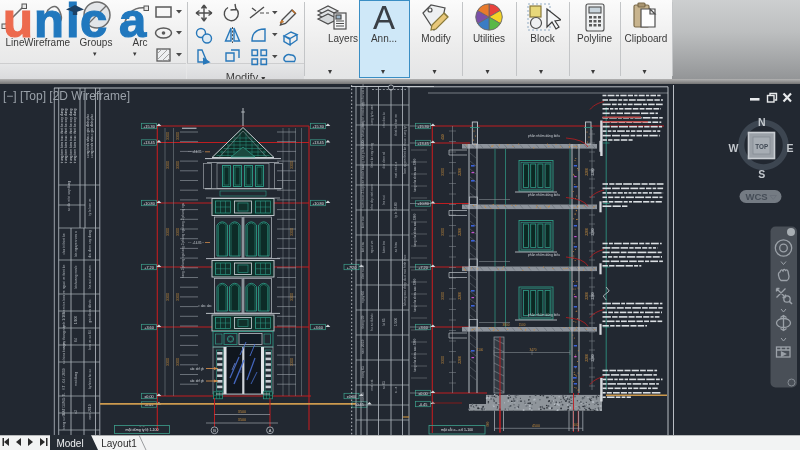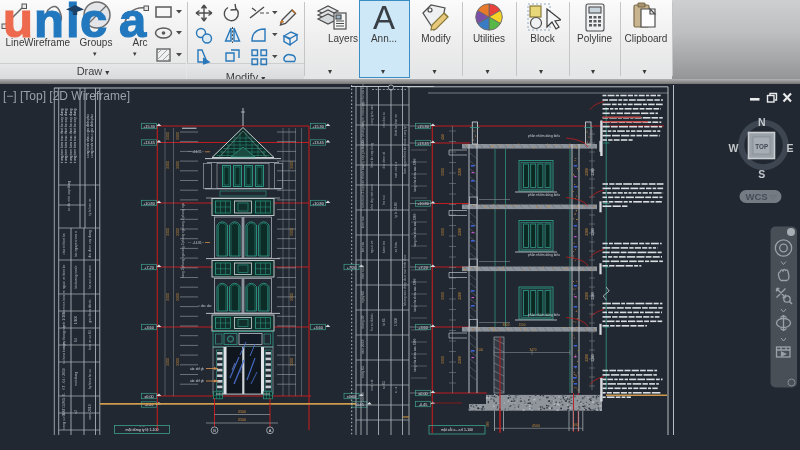--- a/index.html
+++ b/index.html
@@ -14,21 +14,20 @@
       <div style="position:absolute;left:672px;top:0;width:128px;height:79px;background:linear-gradient(180deg,#cdcfd0,#bdbfc0 40%,#939597)"></div>
       <div style="position:absolute;left:186.5px;top:2px;width:1px;height:74px;background:#c3c5c7"></div>
       <div style="position:absolute;left:304px;top:2px;width:1px;height:74px;background:#c3c5c7"></div>
       <div style="position:absolute;left:462px;top:2px;width:1px;height:74px;background:#c3c5c7"></div>
       <div style="position:absolute;left:516px;top:2px;width:1px;height:74px;background:#c3c5c7"></div>
       <div style="position:absolute;left:569px;top:2px;width:1px;height:74px;background:#c3c5c7"></div>
       <div style="position:absolute;left:620px;top:2px;width:1px;height:74px;background:#c3c5c7"></div>
       <div style="position:absolute;left:671.5px;top:2px;width:1px;height:74px;background:#c3c5c7"></div>
       <div style="position:absolute;left:0;top:63px;width:186px;height:16px;background:linear-gradient(#e6e7e8,#d9dadc);border-top:1px solid #cdcecf"></div>
       <div style="position:absolute;left:187px;top:63px;width:117px;height:16px;background:linear-gradient(#e6e7e8,#d9dadc);border-top:1px solid #cdcecf"></div>
-      <div class="ptitle" style="left:0;top:65px;width:186px;text-align:center">Draw <span class="car">▾</span></div>
       <div class="ptitle" style="left:187px;top:71px;width:117px;text-align:center">Modify <span class="car">▾</span></div>
       <div class="plabel" style="left:-9px;top:37px;width:48px">Line</div>
       <div class="plabel" style="left:23px;top:37px;width:48px">Wireframe</div>
       <div class="plabel" style="left:72px;top:37px;width:48px">Groups</div>
       <div class="plabel" style="left:116px;top:37px;width:48px">Arc</div>
       <div style="position:absolute;left:93px;top:50px;font-size:7px;color:#3a3a3a">▾</div>
       <div style="position:absolute;left:133px;top:50px;font-size:7px;color:#3a3a3a">▾</div>
       <svg width="190" height="60" viewBox="0 0 190 60" style="position:absolute;left:0;top:0">
 <line x1="4" y1="26" x2="24" y2="6" stroke="#6d6d6d" stroke-width="1.6"></line>
 <rect x="2" y="24" width="4.5" height="4.5" fill="#e8e8e8" stroke="#555"></rect>
@@ -1678,12 +1677,28 @@
 <path d="M 781 309 l 2.5 3 l 2.5 -3" stroke-width="1"></path>
 <ellipse cx="783.5" cy="323" rx="7" ry="4.5"></ellipse>
 <path d="M 783.5 316 l 0 14 M 780.5 317.5 l 3 -2 l 3 2 M 780.5 328.5 l 3 2 l 3 -2"></path>
 <path d="M 781 338 l 2.5 3 l 2.5 -3" stroke-width="1"></path>
 <rect x="776.5" y="347" width="13.5" height="10"></rect>
 <path d="M 776.5 350 h 13.5 M 781 347 v 3 M 786 347 v 3"></path>
 <path d="M 781.5 352 l 4 2 l -4 2 z" fill="#9ba1a8"></path>
 </g>
 <circle cx="791.5" cy="382.5" r="3.5" fill="none" stroke="#868c93" stroke-width="1"></circle>
 </svg>
+<div style="position:absolute;left:0;top:435px;width:800px;height:15px;background:#f2f3f3;border-top:1px solid #b8babb;box-sizing:border-box">
+<svg width="800" height="15" viewBox="0 0 800 15" style="position:absolute;left:0;top:-1px">
+<g fill="#2a2a2a">
+<path d="M 4 7 l 5 -4 v 8 z"></path>
+          <rect x="2.5" y="3" width="1.5" height="8"></rect>
+<path d="M 16 7 l 5 -4 v 8 z"></path>
+<path d="M 33 7 l -5 -4 v 8 z"></path>
+<path d="M 45 7 l -5 -4 v 8 z"></path>
+          <rect x="46" y="3" width="1.5" height="8"></rect>
+</g>
+<path d="M 50 0 L 91 0 L 98 15 L 50 15 Z" fill="#252b33"></path>
+<text x="70" y="11.5" font-size="10" fill="#f0f2f4" text-anchor="middle" font-family="Liberation Sans">Model</text>
+<path d="M 98.5 0 L 139 0 L 146 15" fill="none" stroke="#9a9c9e" stroke-width="1"></path>
+<text x="119" y="11.5" font-size="10" fill="#2a2a2a" text-anchor="middle" font-family="Liberation Sans">Layout1</text>
+</svg>
+</div>
 </div>
 </body></html>

